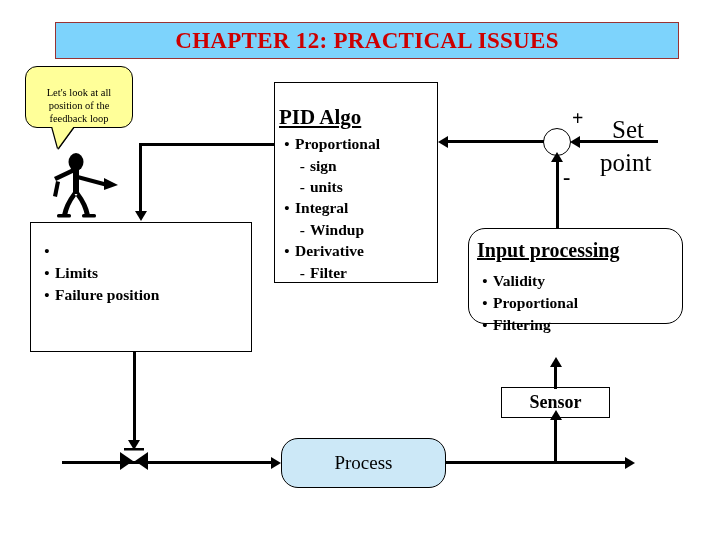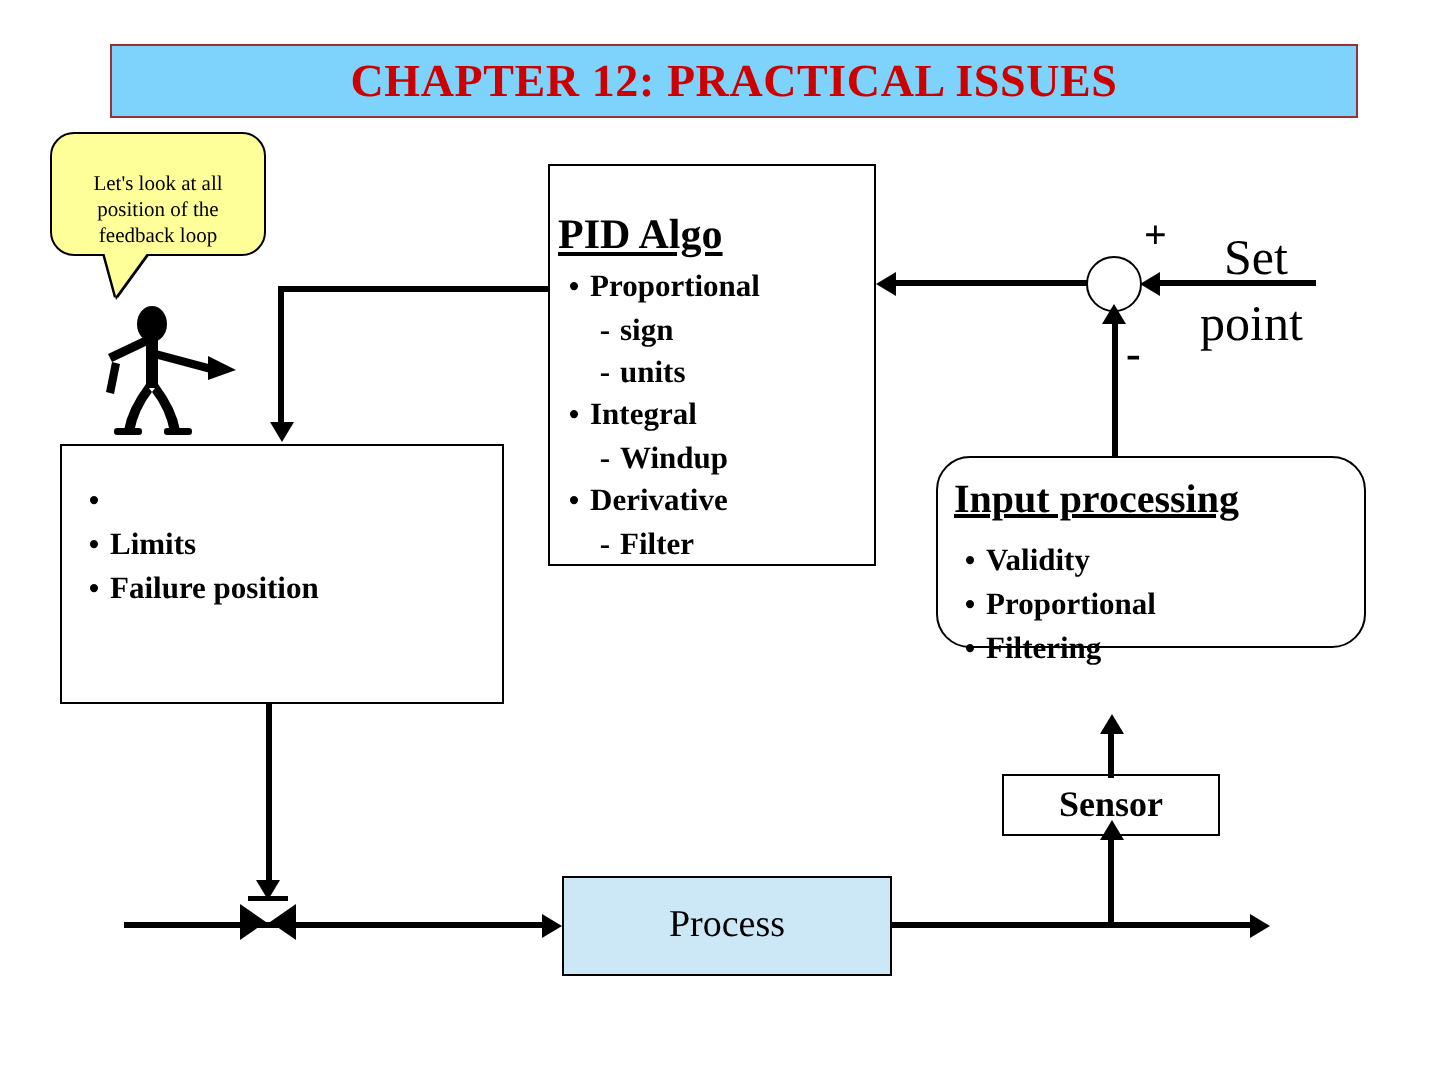--- a/index.html
+++ b/index.html
@@ -185,20 +185,21 @@
   
   #process-box {
     left: 281px;
     top: 438px;
     width: 165px;
     height: 50px;
     background: #cce8f7;
     display: flex;
     align-items: center;
     justify-content: center;
+    border-radius: 17px;
   }
   #process-box .label {
     font-family: "Liberation Serif", serif;
     font-size: 19px;
     color: #000;
   }
 
   
   #sum-circle {
     position: absolute;

